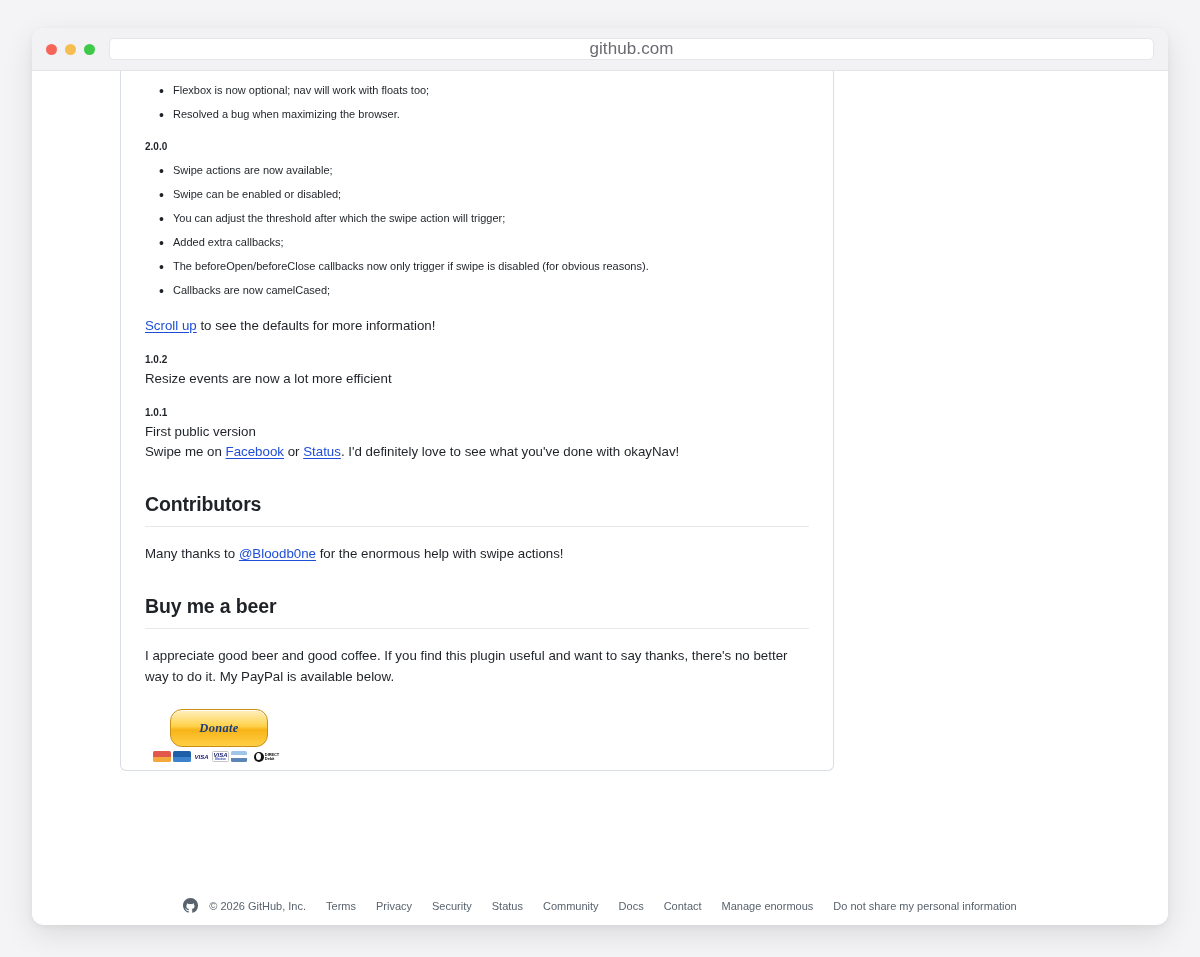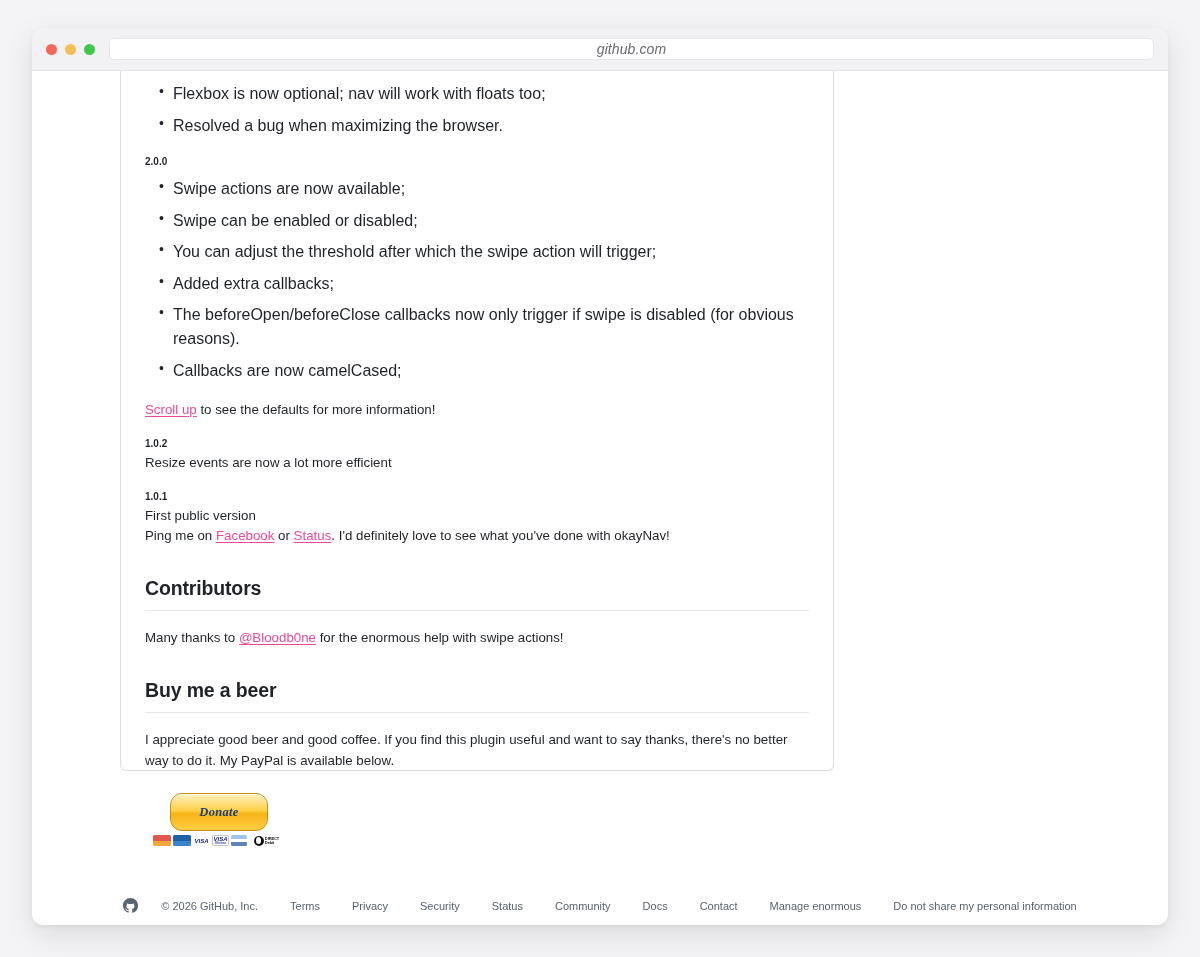--- a/index.html
+++ b/index.html
@@ -53,24 +53,23 @@
     flex: 1 1 auto;
     height: 22px;
     background: #ffffff;
     border-radius: 5px;
     border: 1px solid #e6e6e9;
     display: flex;
     align-items: center;
     justify-content: center;
   }
   .url-text {
-    font-size: 14px;
+    font-size: 17px;
     color: #6a6a70;
     letter-spacing: 0.1px;
-    font-style: italic;
   }
 
   
   .viewport {
     position: relative;
     height: 853px;
     background: #ffffff;
     overflow: hidden;
   }
 
@@ -97,21 +96,21 @@
 
   ul.changes {
     list-style: none;
     margin: 0 0 0 0;
     padding: 0;
   }
   ul.changes li {
     position: relative;
     padding-left: 28px;
     margin: 0 0 7.5px 0;
-    font-size: 16px;
+    font-size: 11px;
     color: #1f2328;
     line-height: 1.5;
   }
   ul.changes li::before {
     content: "\2022";
     position: absolute;
     left: 14px;
     top: -1px;
     font-size: 14px;
     color: #1f2328;
@@ -128,21 +127,21 @@
 
   p.para {
     font-size: 13.3px;
     color: #1f2328;
     line-height: 1.55;
     margin: 0;
   }
   p.spaced { margin-top: 17px; }
 
   a.link {
-    color: #ec4899;
+    color: #1d4ed8;
     text-decoration: underline;
     text-underline-offset: 1.5px;
   }
 
   h2.section {
     font-size: 19.5px;
     font-weight: bold;
     color: #1f2328;
     margin-top: 26px;
     padding-bottom: 7px;
@@ -218,21 +217,21 @@
 
   
   .footer {
     position: absolute;
     left: 0;
     top: 827px;
     width: 100%;
     display: flex;
     align-items: center;
     justify-content: center;
-    gap: 16px;
+    gap: 4px;
     font-size: 11px;
     color: #59636e;
   }
   .gh-mark { margin-right: 7px; display: flex; align-items: center; }
   .copy { margin-right: 16px; white-space: nowrap; }
   .footer a {
     color: #59636e;
     text-decoration: none;
     margin-right: 16px;
     white-space: nowrap;
@@ -278,21 +277,21 @@
         </ul>
 
         <p class="para spaced"><a class="link" href="#">Scroll up</a><span> to see the defaults for more information!</span></p>
 
         <div class="ver tight">1.0.2</div>
         <p class="para">Resize events are now a lot more efficient</p>
 
         <div class="ver tight">1.0.1</div>
         <p class="para">First public version</p>
 
-        <p class="para"><span>Ping me on </span><a class="link" href="#">Facebook</a><span> or </span><a class="link" href="#">Status</a><span>. I'd definitely love to see what you've done with okayNav!</span></p>
+        <p class="para"><span>Swipe me on </span><a class="link" href="#">Facebook</a><span> or </span><a class="link" href="#">Status</a><span>. I'd definitely love to see what you've done with okayNav!</span></p>
 
         <h2 class="section">Contributors</h2>
         <p class="para"><span>Many thanks to </span><a class="link" href="#">@Bloodb0ne</a><span> for the enormous help with swipe actions!</span></p>
 
         <h2 class="section">Buy me a beer</h2>
         <p class="para">I appreciate good beer and good coffee. If you find this plugin useful and want to say thanks, there's no better way to do it. My PayPal is available below.</p>
 
         <div class="donate-wrap">
           <div class="donate-btn">
             <span class="donate-label">Donate</span>

